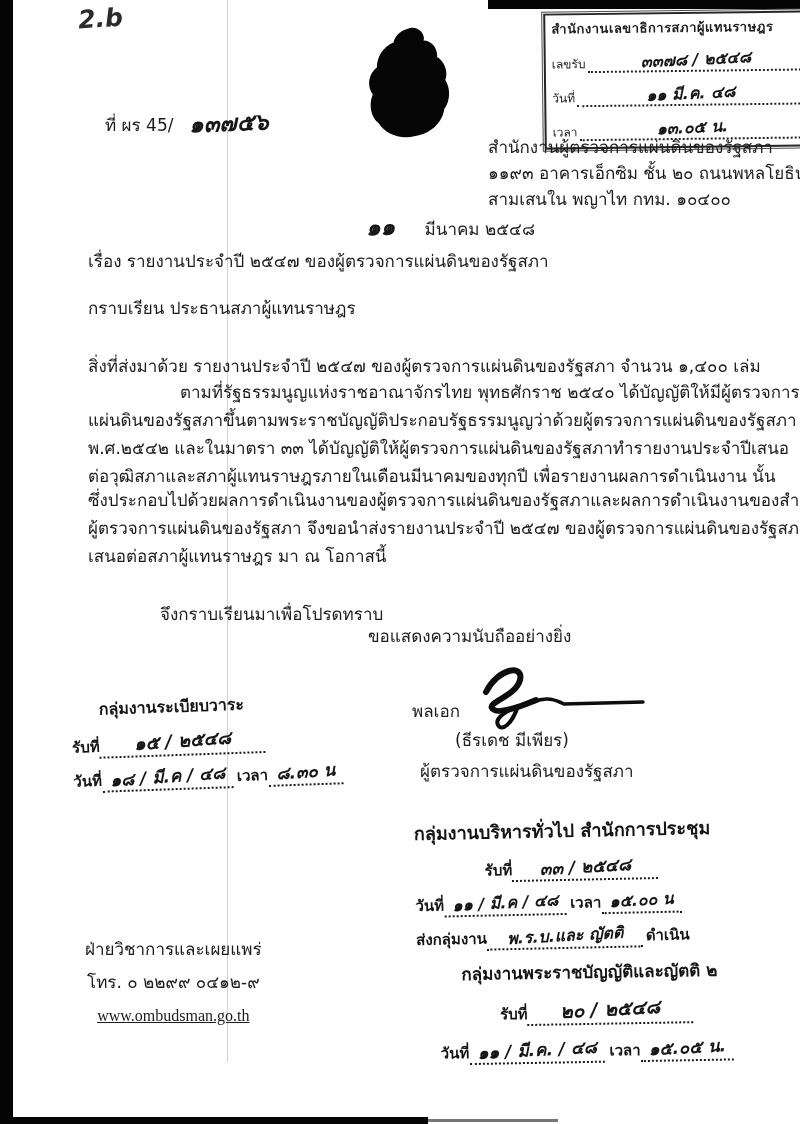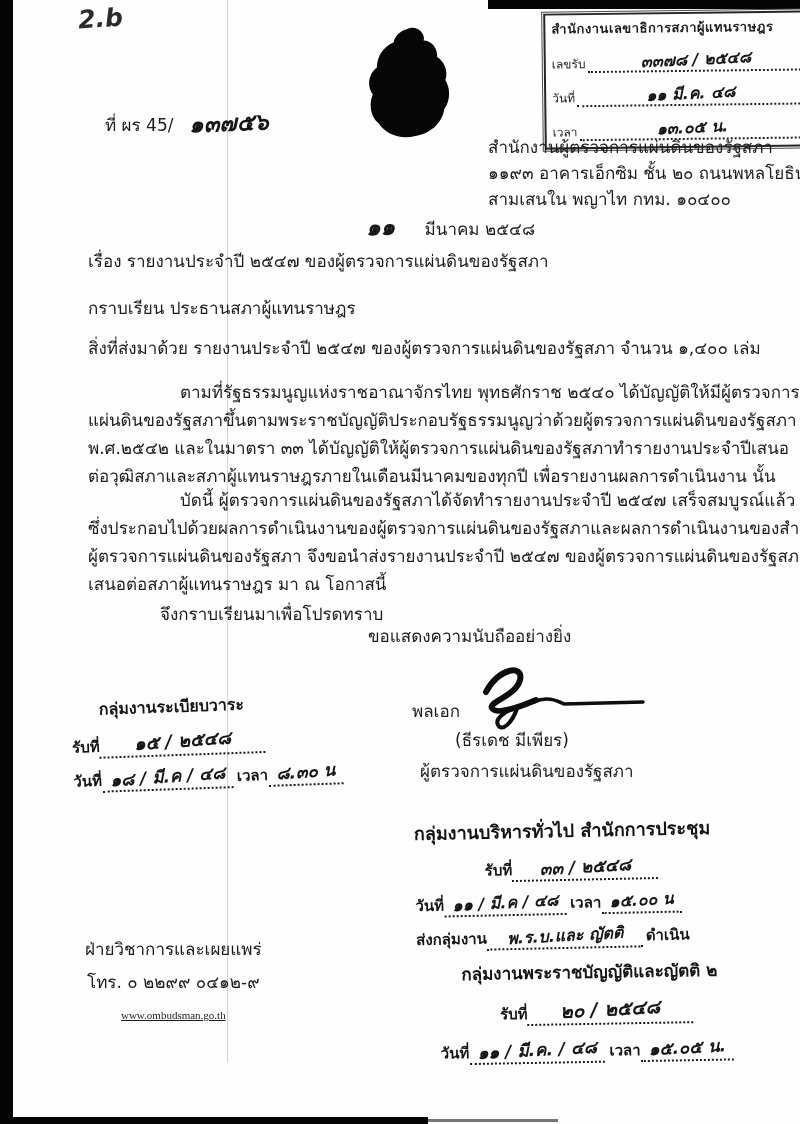--- a/index.html
+++ b/index.html
@@ -31,21 +31,21 @@
   .srow .slabel{flex:none;padding-right:2px;}
   .srow .sleader{flex:1;border-bottom:2px dotted #222;text-align:center;position:relative;}
   .srow .sleader .hw{position:relative;top:2px;font-size:16px;}
   
   .stamp{position:absolute;color:#141414;}
   .stamp .sttitle{font-weight:700;white-space:nowrap;}
   .stamp .strow{display:flex;align-items:flex-end;white-space:nowrap;}
   .stamp .dots{border-bottom:2px dotted #1a1a1a;text-align:center;position:relative;padding:0 8px;}
   .stamp .dots .hw{position:relative;top:1px;}
   .sig-svg,.garuda-svg{position:absolute;}
-  .www{font-family:"Liberation Serif",serif;text-decoration:underline;font-size:11px;}
+  .www{font-family:"Liberation Serif",serif;text-decoration:underline;font-size:16px;}
 </style>
 </head>
 <body>
 
 <div id="page">
 
   <div class="edge" style="left:0;top:0;width:13px;height:1124px;"></div>
   <div class="edge" style="left:488px;top:0;width:312px;height:9px;"></div>
   <div class="edge" style="left:0;top:1117px;width:428px;height:7px;"></div>
   <div class="edge" style="left:428px;top:1119px;width:130px;height:3px;opacity:.55;"></div>
@@ -84,31 +84,30 @@
     <div>สามเสนใน พญาไท กทม. ๑๐๔๐๐</div>
   </div>
 
   <div class="t" style="left:366px;top:210px;">
     <span class="hw hw-big">๑๑</span>
     <span style="margin-left:24px;">มีนาคม ๒๕๔๘</span>
   </div>
 
   <div class="t" style="left:88px;top:249px;">เรื่อง  รายงานประจำปี ๒๕๔๗ ของผู้ตรวจการแผ่นดินของรัฐสภา</div>
   <div class="t" style="left:88px;top:296px;">กราบเรียน  ประธานสภาผู้แทนราษฎร</div>
-  <div class="t" style="left:88px;top:336px;">สิ่งที่ส่งมาด้วย  รายงานประจำปี ๒๕๔๗ ของผู้ตรวจการแผ่นดินของรัฐสภา จำนวน ๑,๔๐๐ เล่ม</div>
+  <div class="t" style="left:88px;top:354px;">สิ่งที่ส่งมาด้วย  รายงานประจำปี ๒๕๔๗ ของผู้ตรวจการแผ่นดินของรัฐสภา จำนวน ๑,๔๐๐ เล่ม</div>
 
   <div class="para" style="left:88px;top:378px;">
     <div class="ln indent">ตามที่รัฐธรรมนูญแห่งราชอาณาจักรไทย พุทธศักราช ๒๕๔๐ ได้บัญญัติให้มีผู้ตรวจการ</div>
     <div class="ln">แผ่นดินของรัฐสภาขึ้นตามพระราชบัญญัติประกอบรัฐธรรมนูญว่าด้วยผู้ตรวจการแผ่นดินของรัฐสภา</div>
     <div class="ln">พ.ศ.๒๕๔๒ และในมาตรา ๓๓ ได้บัญญัติให้ผู้ตรวจการแผ่นดินของรัฐสภาทำรายงานประจำปีเสนอ</div>
     <div class="ln">ต่อวุฒิสภาและสภาผู้แทนราษฎรภายในเดือนมีนาคมของทุกปี เพื่อรายงานผลการดำเนินงาน นั้น</div>
   </div>
 
   <div class="para" style="left:88px;top:486px;">
-    <div class="ln indent">บัดนี้  ผู้ตรวจการแผ่นดินของรัฐสภาได้จัดทำรายงานประจำปี ๒๕๔๗  เสร็จสมบูรณ์แล้ว</div>
     <div class="ln">ซึ่งประกอบไปด้วยผลการดำเนินงานของผู้ตรวจการแผ่นดินของรัฐสภาและผลการดำเนินงานของสำนักงาน</div>
     <div class="ln">ผู้ตรวจการแผ่นดินของรัฐสภา  จึงขอนำส่งรายงานประจำปี ๒๕๔๗  ของผู้ตรวจการแผ่นดินของรัฐสภา</div>
     <div class="ln">เสนอต่อสภาผู้แทนราษฎร มา ณ โอกาสนี้</div>
   </div>
 
   <div class="t" style="left:160px;top:602px;">จึงกราบเรียนมาเพื่อโปรดทราบ</div>
   <div class="t" style="left:368px;top:624px;">ขอแสดงความนับถืออย่างยิ่ง</div>
 
   <div class="t" style="left:412px;top:699px;">พลเอก</div>
   <svg class="sig-svg" style="left:460px;top:662px;" width="190" height="72" viewBox="0 0 190 72">

